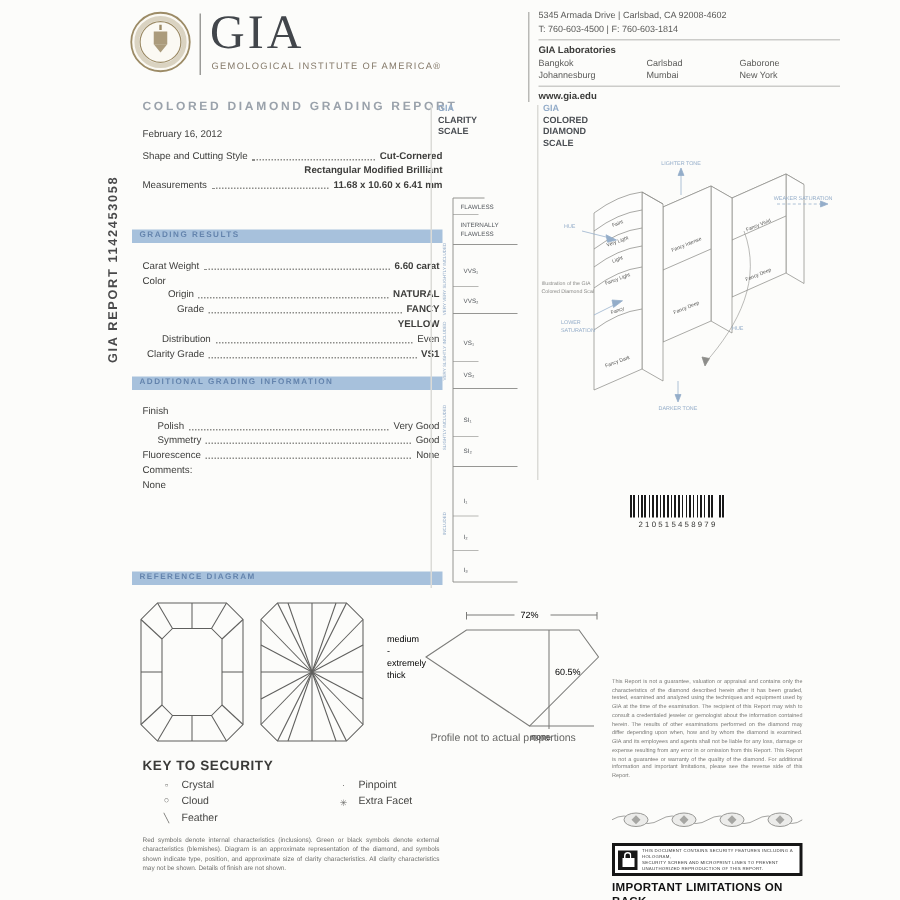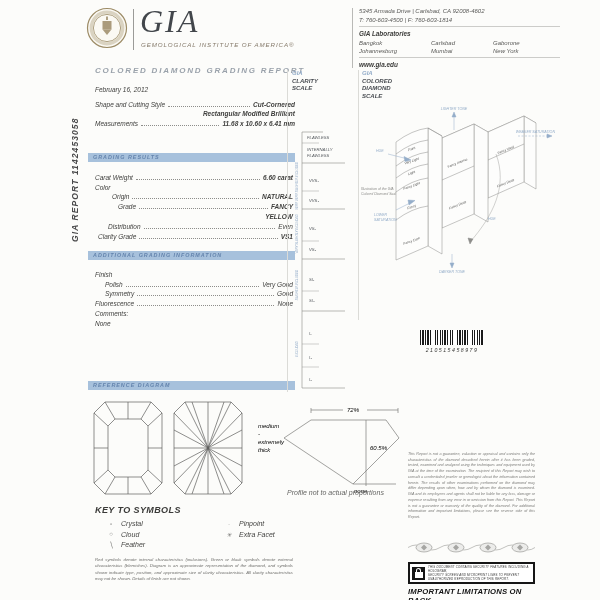--- a/index.html
+++ b/index.html
@@ -1,17 +1,17 @@
 <!DOCTYPE html>
 <html><head>
 <meta charset="utf-8">
 <style>
   html,body{margin:0;padding:0;}
   body{width:600px;height:600px;background:#eeeeeb;font-family:"Liberation Sans",sans-serif;overflow:hidden;position:relative;}
-  .page{position:absolute;inset:0;background:#fcfcfa;font-style:italic;}
+  .page{position:absolute;inset:0;background:#fcfcfa;}
 
   
   .seal{position:absolute;left:86px;top:7px;width:42px;height:42px;}
   .logo-div{position:absolute;left:133px;top:9px;width:1px;height:41px;background:#9b9b98;}
   .brand{position:absolute;left:140px;top:3px;font-family:"Liberation Serif",serif;font-size:32px;color:#42464b;letter-spacing:2px;}
   .tagline{position:absolute;left:141px;top:41px;font-size:6.2px;letter-spacing:.9px;color:#857a6a;}
 
   .contact{position:absolute;left:352px;top:8px;width:208px;font-size:6px;color:#5a5a58;border-left:1px solid #b9b9b6;padding-left:6px;box-sizing:border-box;}
   .contact .cline{margin-bottom:2.5px;}
   .contact .sep{height:1px;background:#ccccc9;margin:3px 0;}
@@ -234,21 +234,21 @@
       <line x1="116" y1="48" x2="100" y2="94"></line>
         <line x1="116" y1="48" x2="132" y2="94"></line>
       <line x1="116" y1="48" x2="82" y2="30"></line>
         <line x1="116" y1="48" x2="82" y2="66"></line>
       <line x1="116" y1="48" x2="150" y2="30"></line>
         <line x1="116" y1="48" x2="150" y2="66"></line>
     </g>
   </svg>
 
   <div class="key">
-    <div class="key-title">KEY TO SYMBOLS</div>
+    <div class="key-title">KEY TO SECURITY</div>
     <div class="key-cols">
       <div class="kcol1">
         <div class="kitem">
           <span class="ksym">▫</span>
           <span>Crystal</span>
         </div>
         <div class="kitem">
           <span class="ksym">○</span>
           <span>Cloud</span>
         </div>

